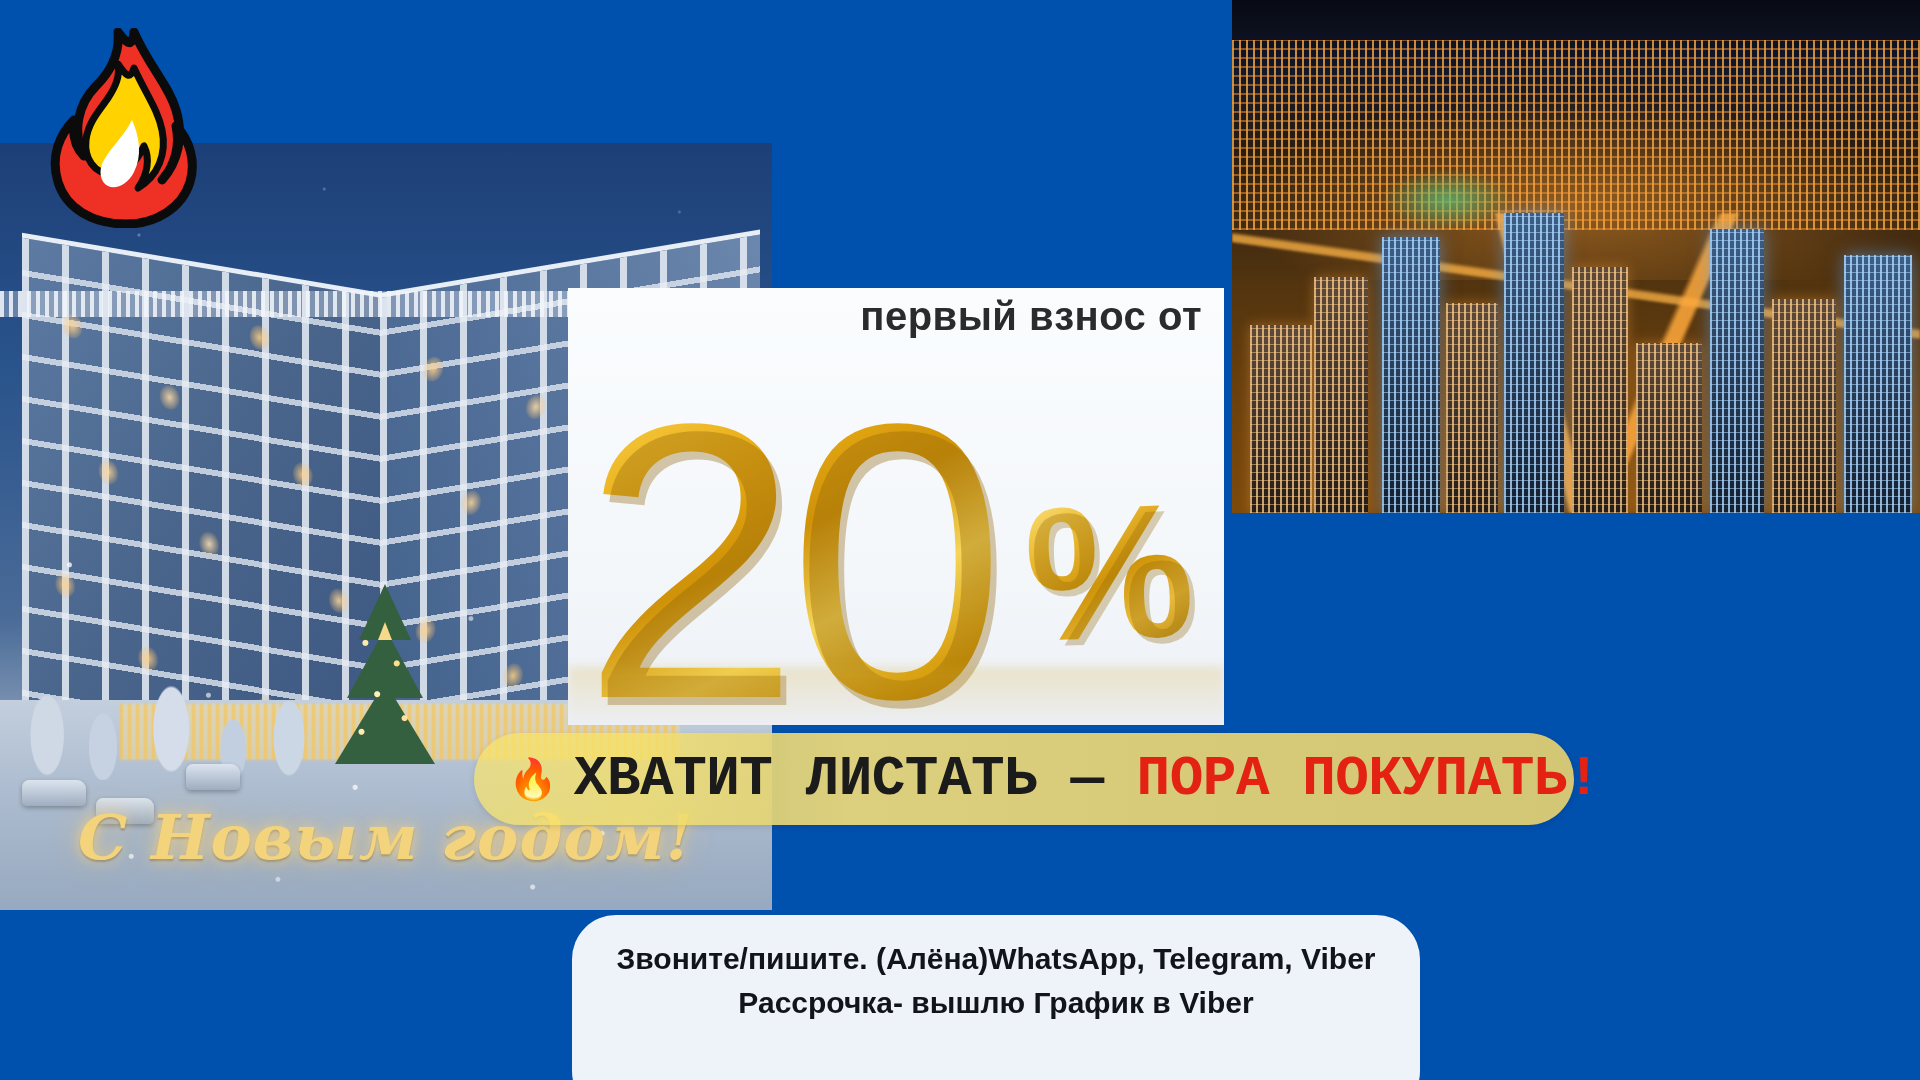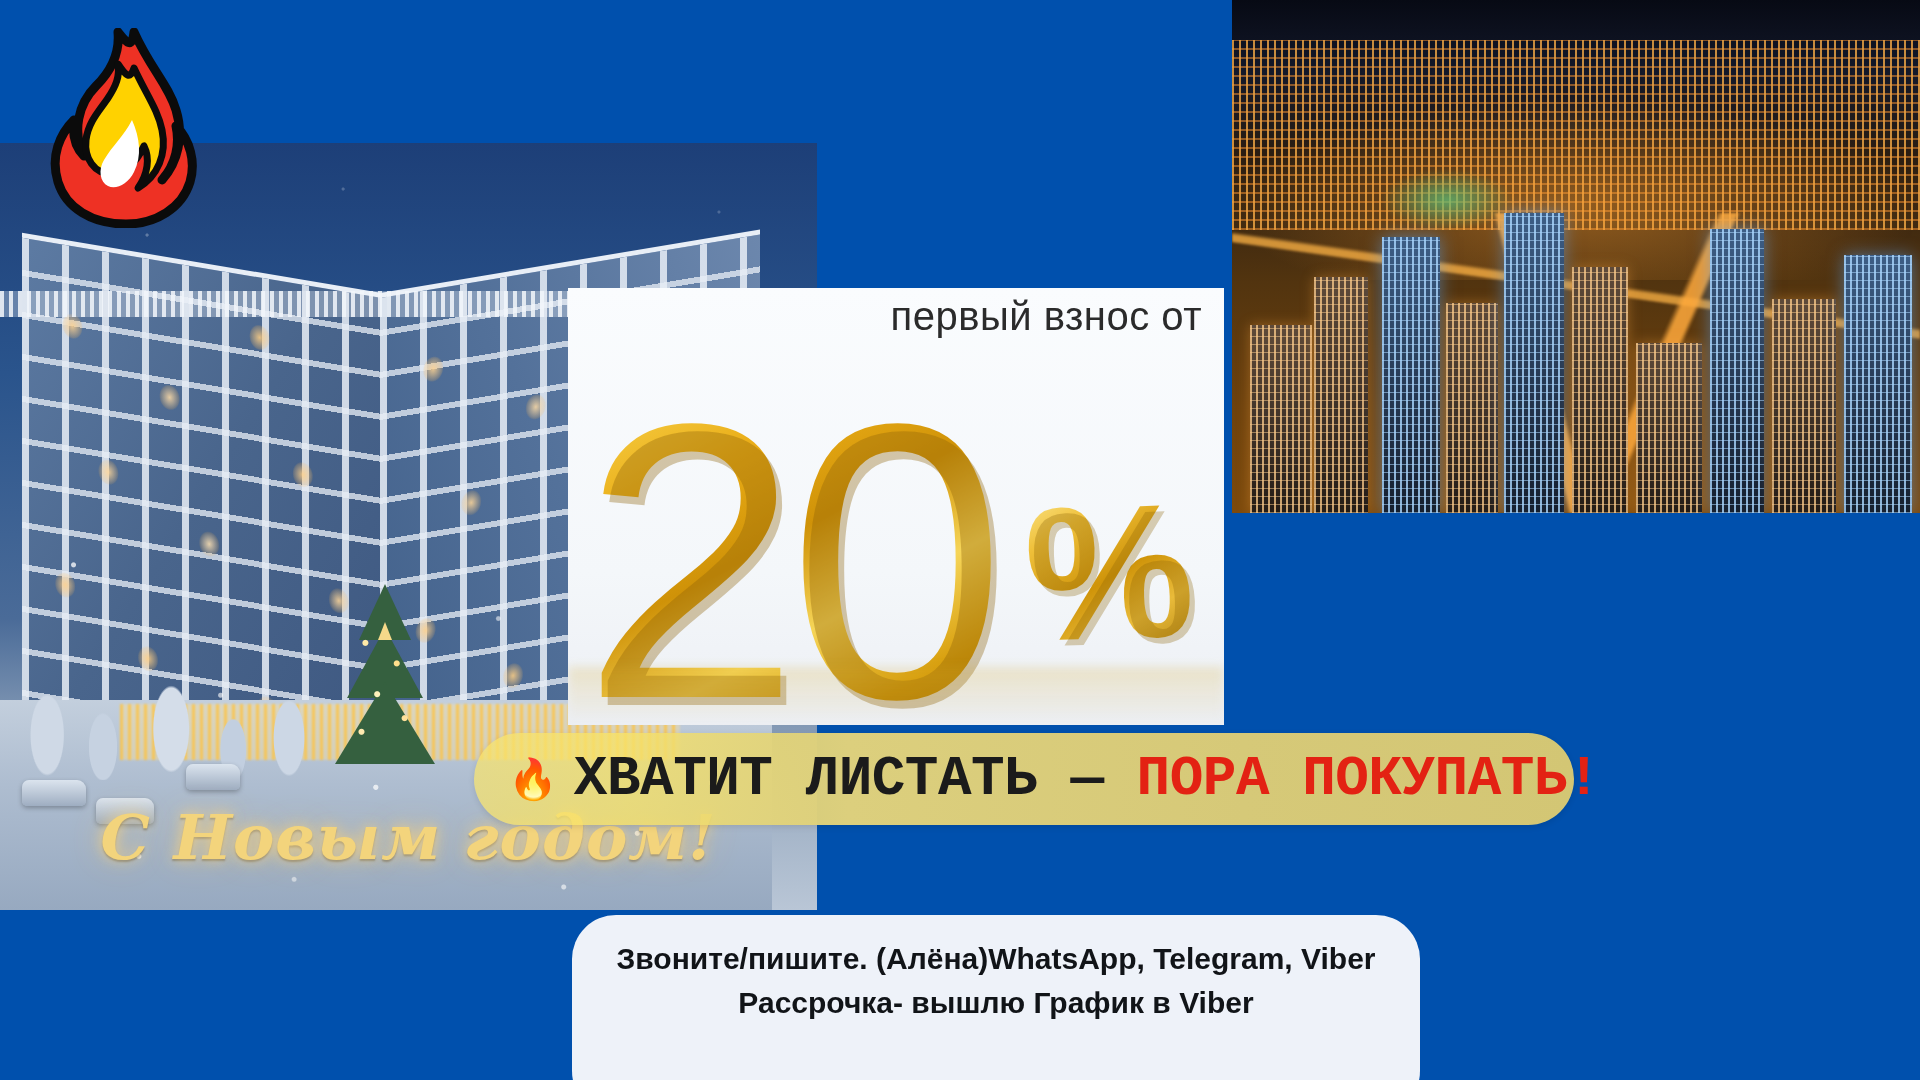--- a/index.html
+++ b/index.html
@@ -11,21 +11,20 @@
     overflow:hidden;
     background:#0050AD;
   }
 
   
   #winter-photo{
     position:absolute;left:0;top:143px;width:772px;height:767px;
     overflow:hidden;
     background:
       linear-gradient(180deg,#1d3f78 0%,#2a548c 30%,#4a6b98 62%,#93a6bd 80%,#b9c6d6 100%);
-    padding-left: 45px;
   }
   #winter-sky{
     position:absolute;inset:0;
     background:
       radial-gradient(circle at 18% 12%,rgba(255,255,255,.28) 0 1.2px,transparent 2px),
       radial-gradient(circle at 42% 6%,rgba(255,255,255,.22) 0 1.1px,transparent 2px),
       radial-gradient(circle at 67% 17%,rgba(255,255,255,.3) 0 1.3px,transparent 2px),
       radial-gradient(circle at 88% 9%,rgba(255,255,255,.2) 0 1px,transparent 2px),
       radial-gradient(circle at 8% 30%,rgba(255,255,255,.25) 0 1.2px,transparent 2px),
       radial-gradient(circle at 30% 40%,rgba(255,255,255,.18) 0 1px,transparent 2px),
@@ -183,21 +182,21 @@
   }
 
   
   #percent-panel{
     position:absolute;left:568px;top:288px;width:656px;height:437px;
     background:linear-gradient(180deg,#fafcfe 0%,#f4f7fa 65%,#eceff4 100%);
     overflow:hidden;
   }
   #percent-caption{
     position:absolute;right:22px;top:6px;
-    font-size:40px;font-weight:400;color:#2b2b2b;
+    font-size:40px;font-weight:700;color:#2b2b2b;
     letter-spacing:.5px;white-space:nowrap;
   }
   #gold-number{
     position:absolute;left:-10px;top:34px;width:660px;height:400px;
     display:flex;align-items:flex-end;justify-content:flex-start;
     font-family:"Liberation Sans",sans-serif;font-weight:400;
     font-size:392px;line-height:.82;letter-spacing:-12px;
     background:linear-gradient(152deg,
         #fff1a8 0%,#f7cf46 14%,#e9ac16 30%,#cf9208 44%,
         #f6d558 58%,#d79d0b 72%,#b37f06 86%,#8e6404 100%);

